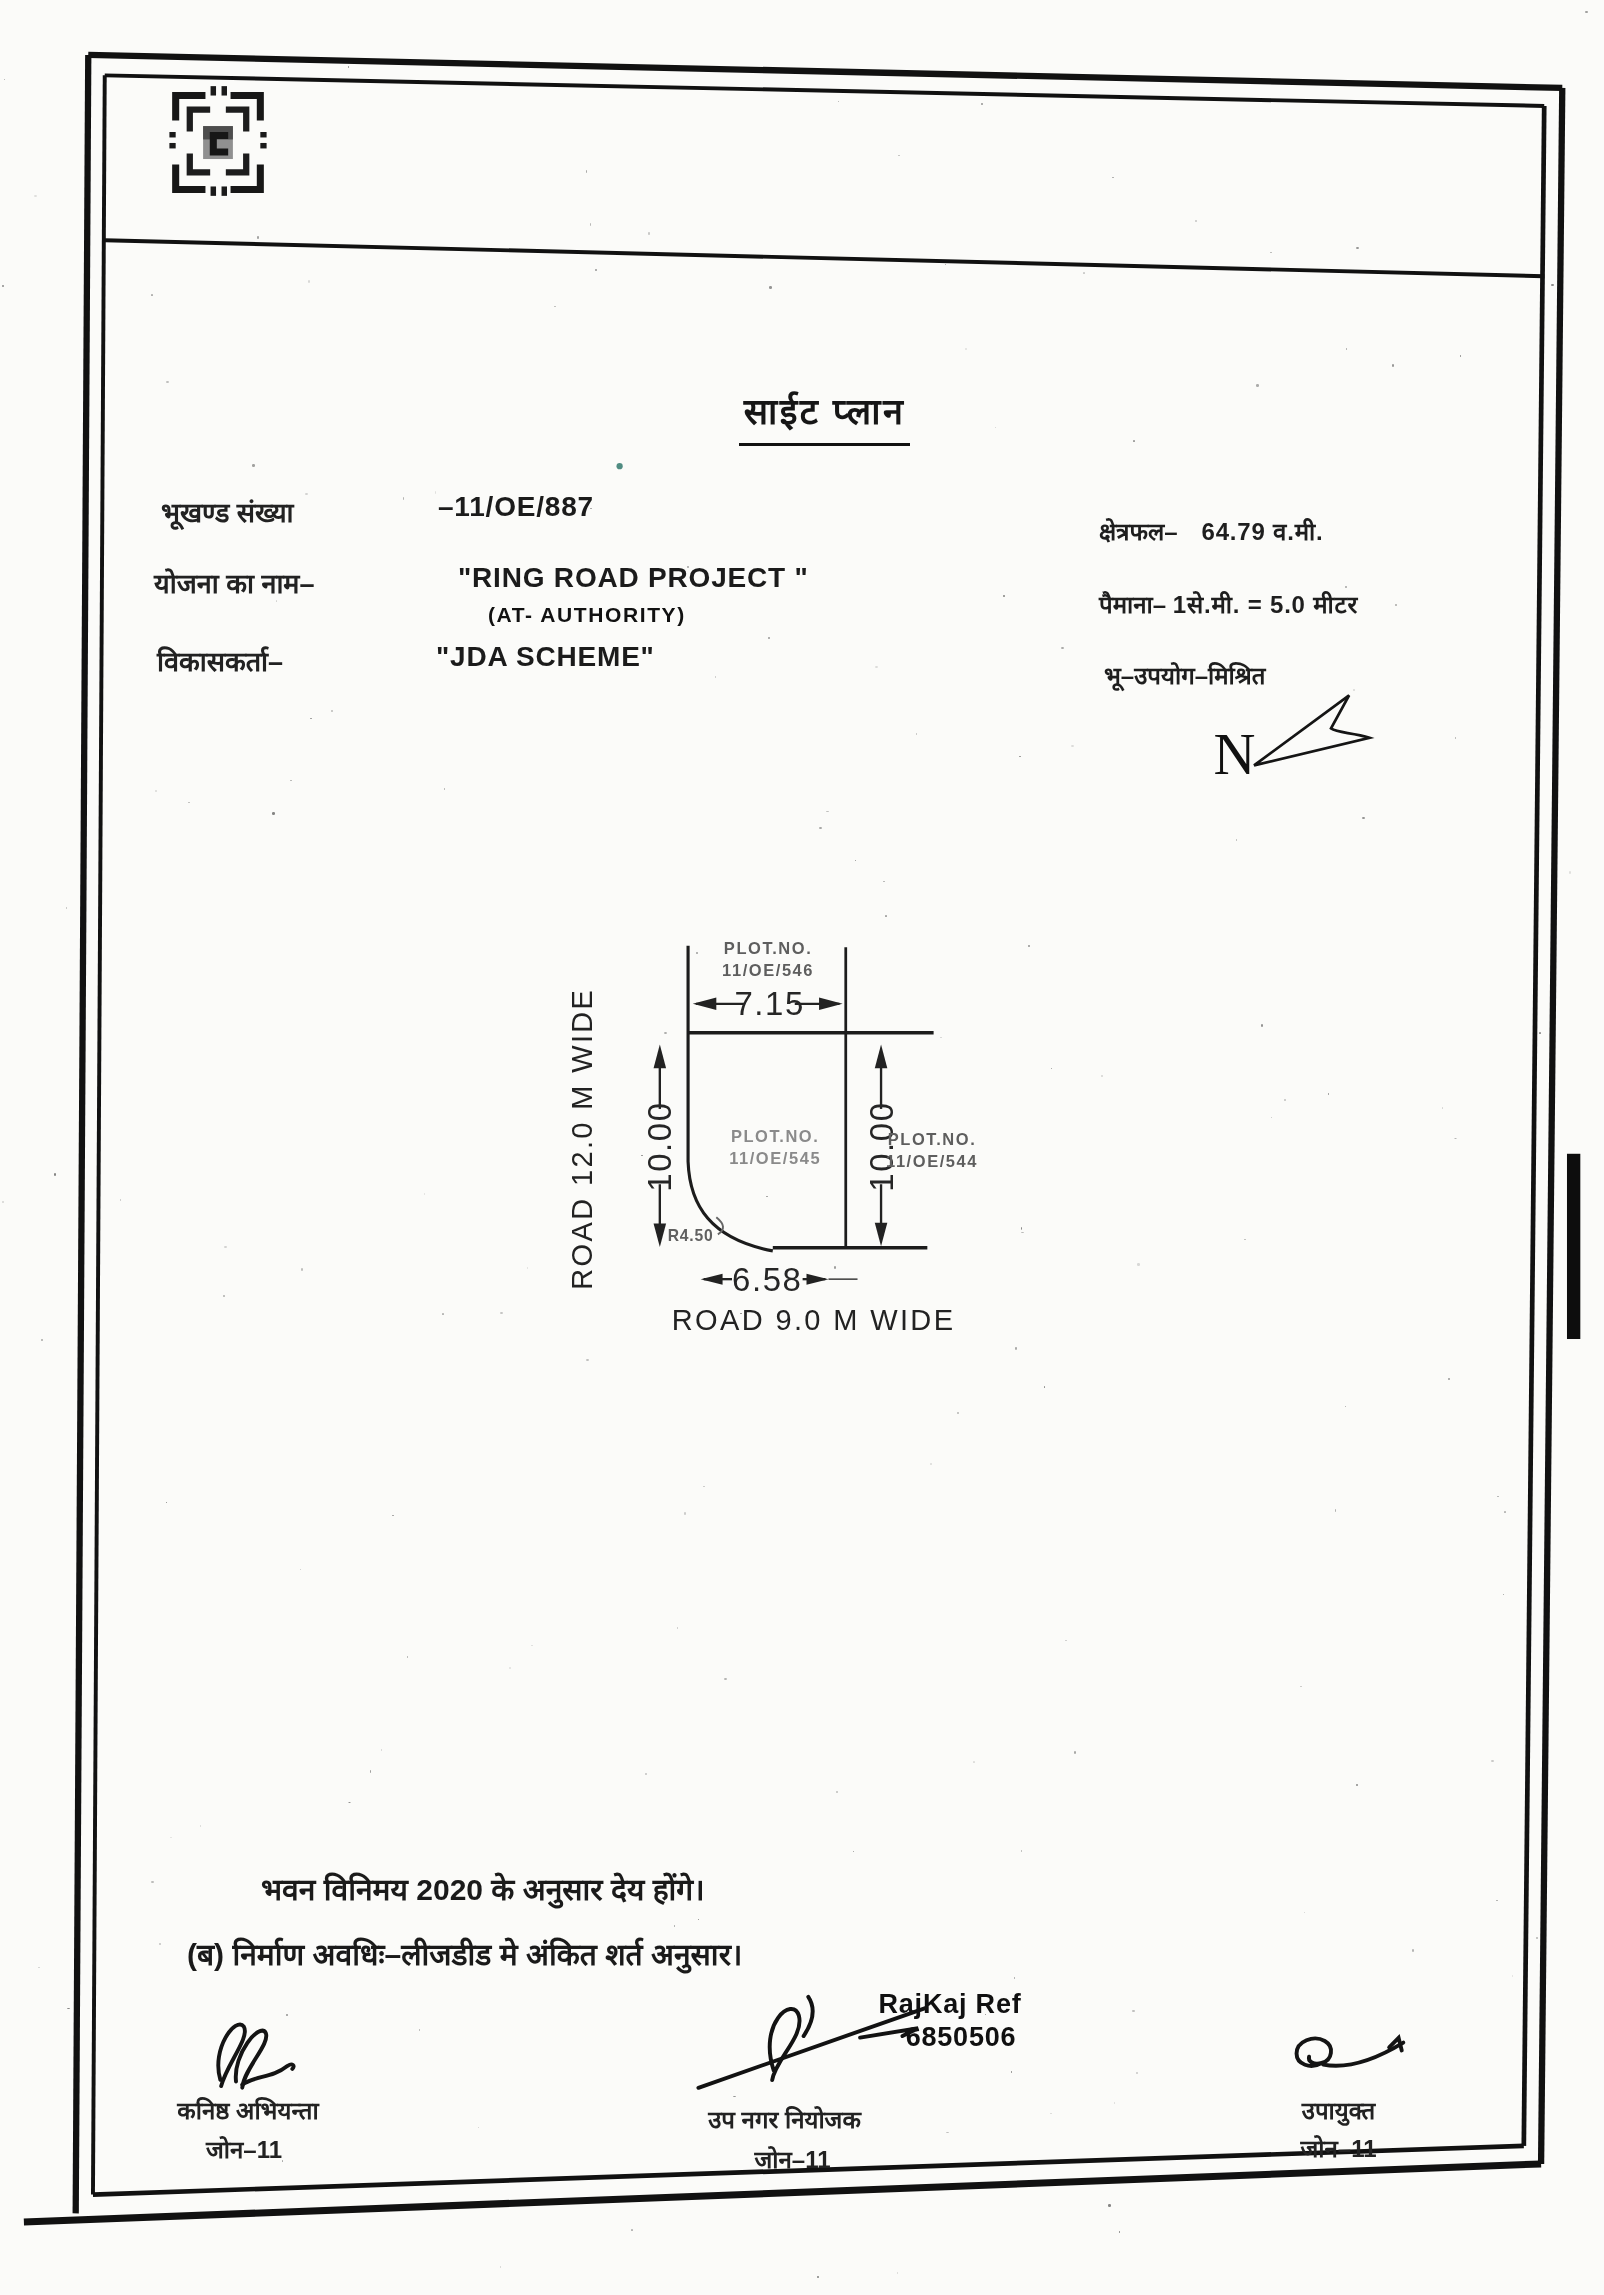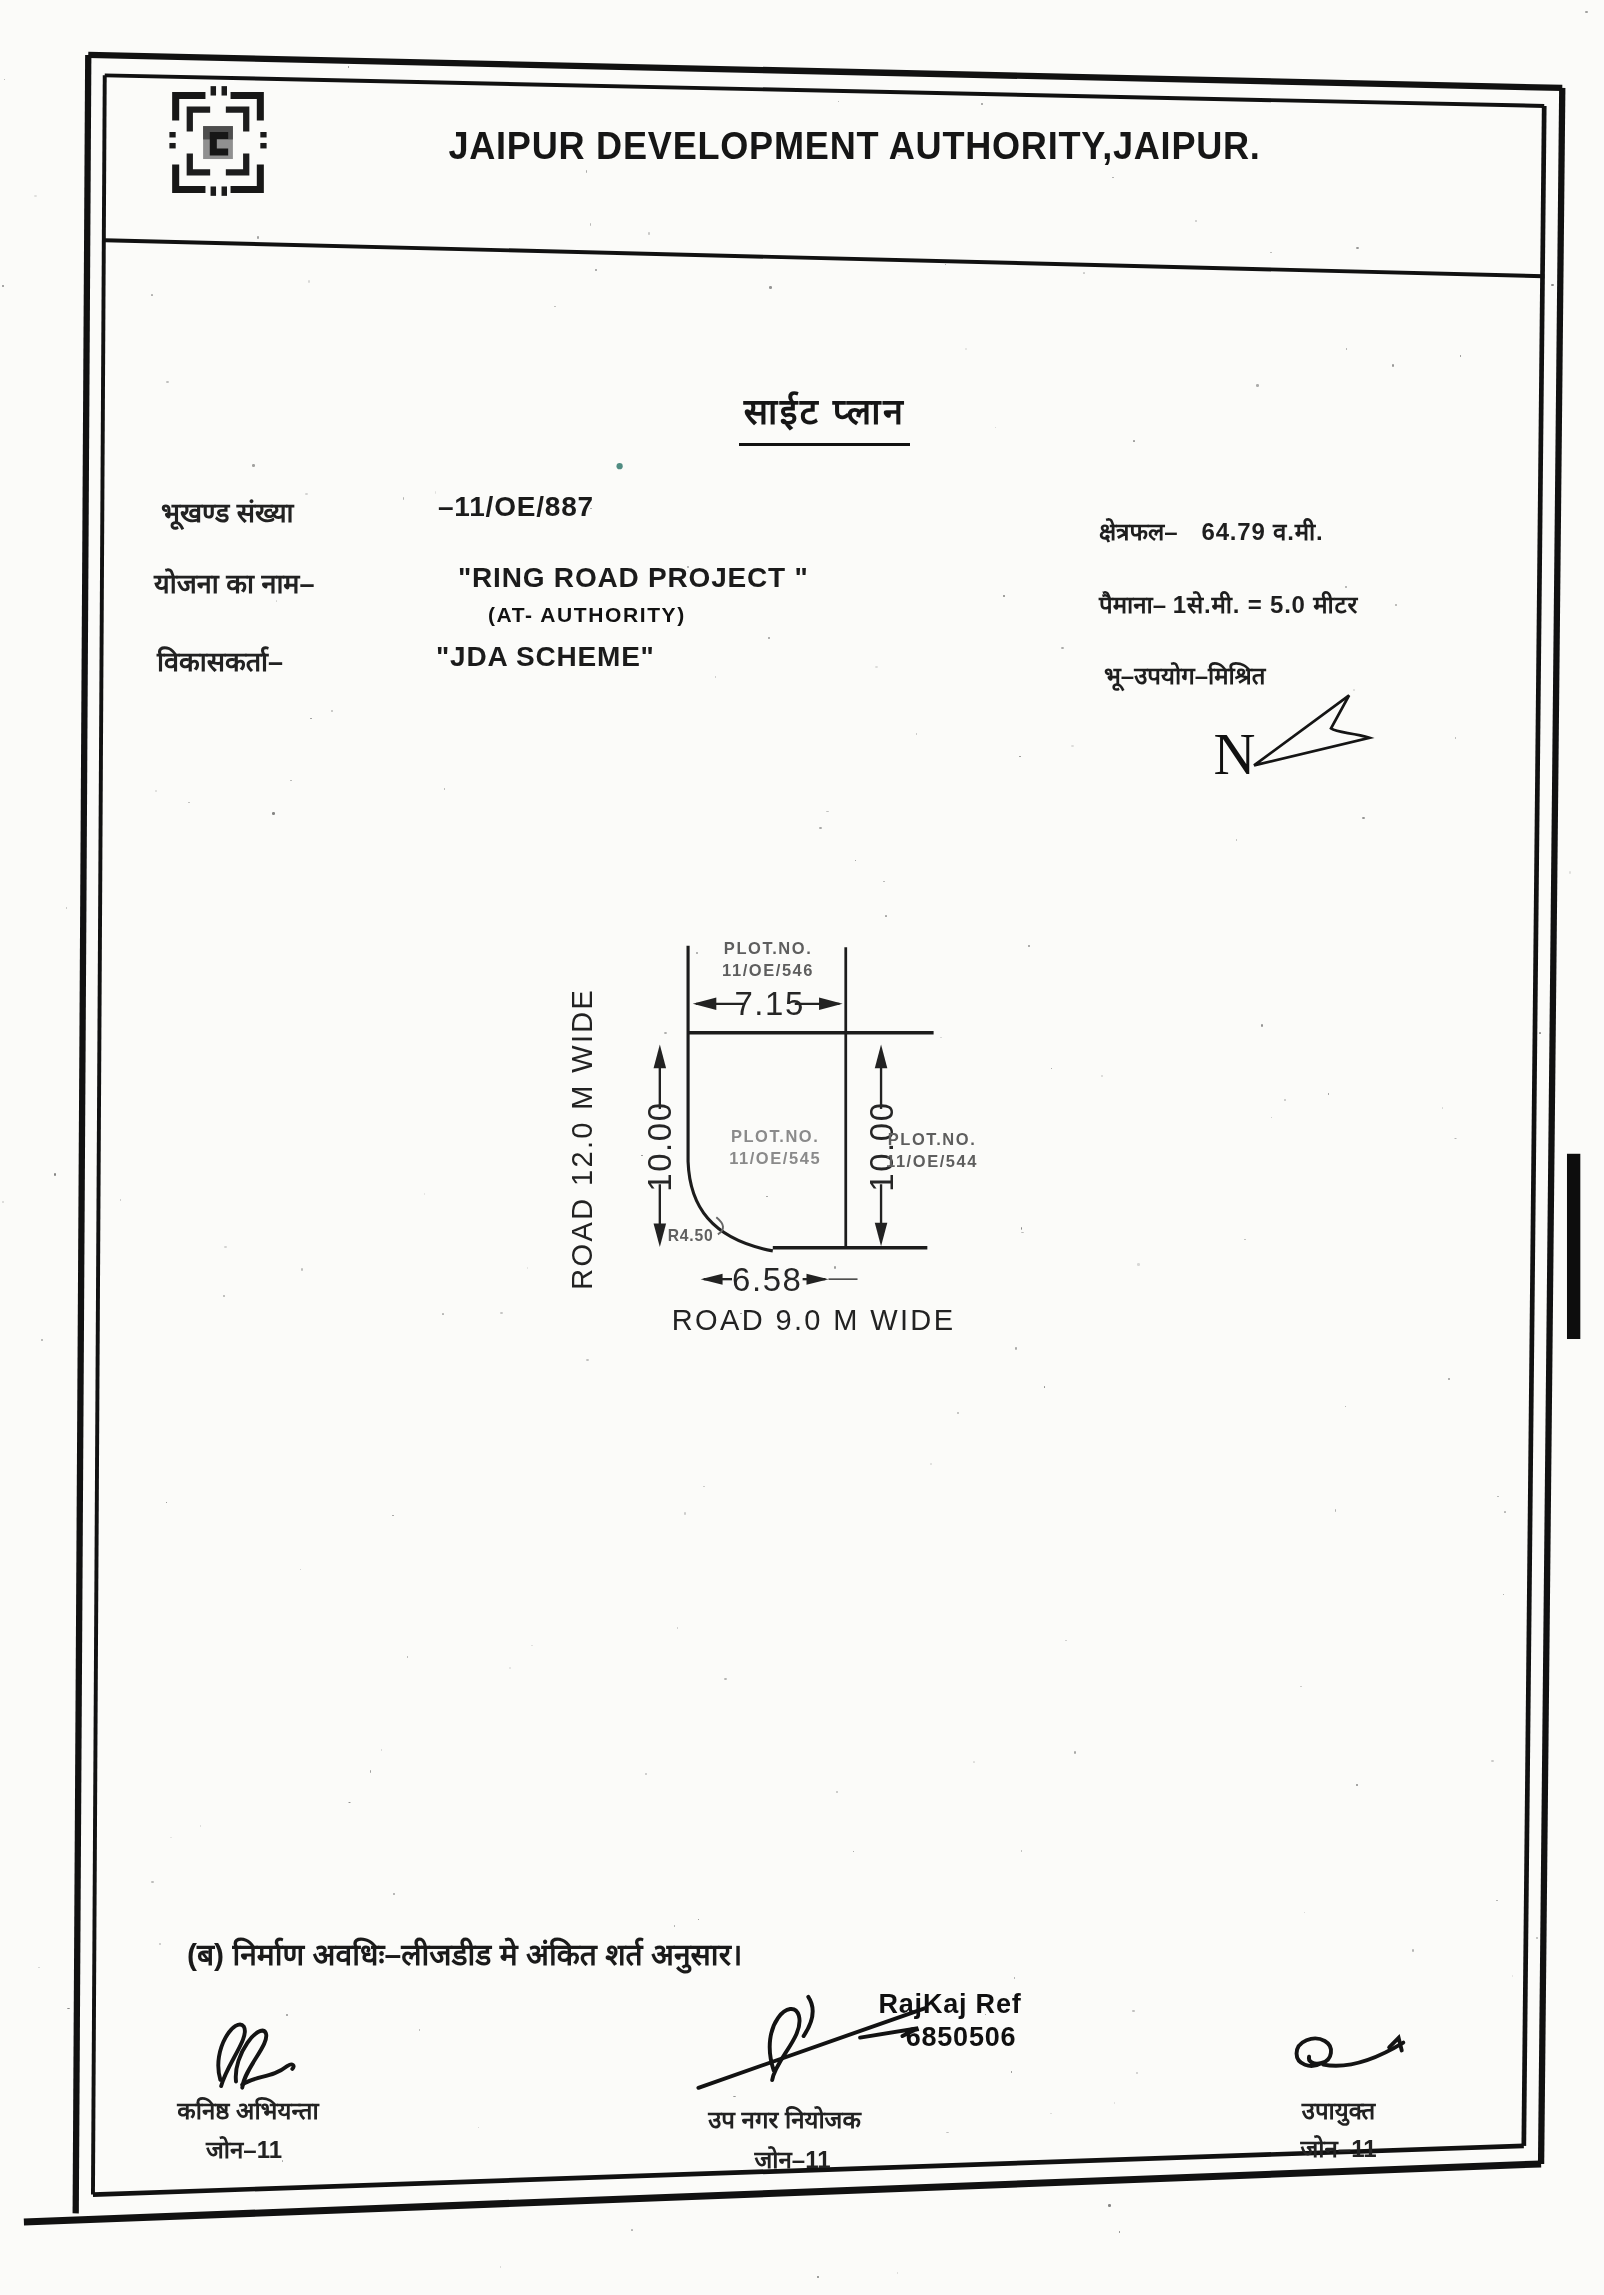--- a/index.html
+++ b/index.html
@@ -78,23 +78,20 @@
         <path d="M74,4 V16"></path>
         <path d="M60,132 V144"></path>
         <path d="M74,132 V144"></path>
       <path d="M4,66 H12"></path>
         <path d="M4,80 H12"></path>
         <path d="M120,66 H128"></path>
         <path d="M120,80 H128"></path>
     </g>
   </svg>
 
-  <div class="abs ctr org-title" style="top:124px">
-    <span class="inner">JAIPUR DEVELOPMENT AUTHORITY,JAIPUR.</span>
-  </div>
 
   <div class="abs ctr doc-title" style="top:386px">
     <span class="inner">साईट प्लान</span>
   </div>
 
   <div class="abs dlbl" style="left:161px;top:493px">भूखण्ड संख्या</div>
   <div class="abs dval" style="left:438px;top:491px">–11/OE/887</div>
 
   <div class="abs dlbl" style="left:154px;top:564px">योजना का नाम–</div>
   <div class="abs dval" style="left:458px;top:562px">"RING ROAD PROJECT "</div>
@@ -167,20 +164,21 @@
     <text class="plot-txt faded" x="287" y="294" text-anchor="middle">PLOT.NO.</text>
     <text class="plot-txt faded" x="287" y="322" text-anchor="middle">11/OE/545</text>
 
     <text class="plot-txt" x="487" y="298" text-anchor="middle">PLOT.NO.</text>
     <text class="plot-txt" x="487" y="326" text-anchor="middle">11/OE/544</text>
 
     <text class="road-txt" transform="translate(54,290) rotate(-90)" text-anchor="middle">ROAD 12.0 M WIDE</text>
     <text class="road-txt" x="336" y="534" text-anchor="middle">ROAD 9.0 M WIDE</text>
   </svg>
 
+  <div class="abs note" style="left:261px;top:1868px">भवन विनिमय 2020 के अनुसार देय होंगे।</div>
   <div class="abs note" style="left:187px;top:1933px">(ब) निर्माण अवधिः–लीजडीड मे अंकित शर्त अनुसार।</div>
 
   <div class="abs ref" style="left:801px;top:1989px;width:298px;text-align:center">RajKaj Ref</div>
   <div class="abs ref" style="left:812px;top:2022px;width:298px;text-align:center">6850506</div>
 
   <svg class="abs" style="left:195px;top:2011px" width="165" height="90" viewBox="0 0 210 115">
     <g stroke="#141414" stroke-width="5" fill="none" stroke-linecap="round">
       <path d="M32,88 C20,48 52,6 62,20 C70,34 40,68 33,96"></path>
       <path d="M52,90 C48,55 82,14 90,28 C96,42 62,74 60,98"></path>
       <path d="M60,94 C78,82 98,86 118,70 C124,66 128,70 124,74"></path>

